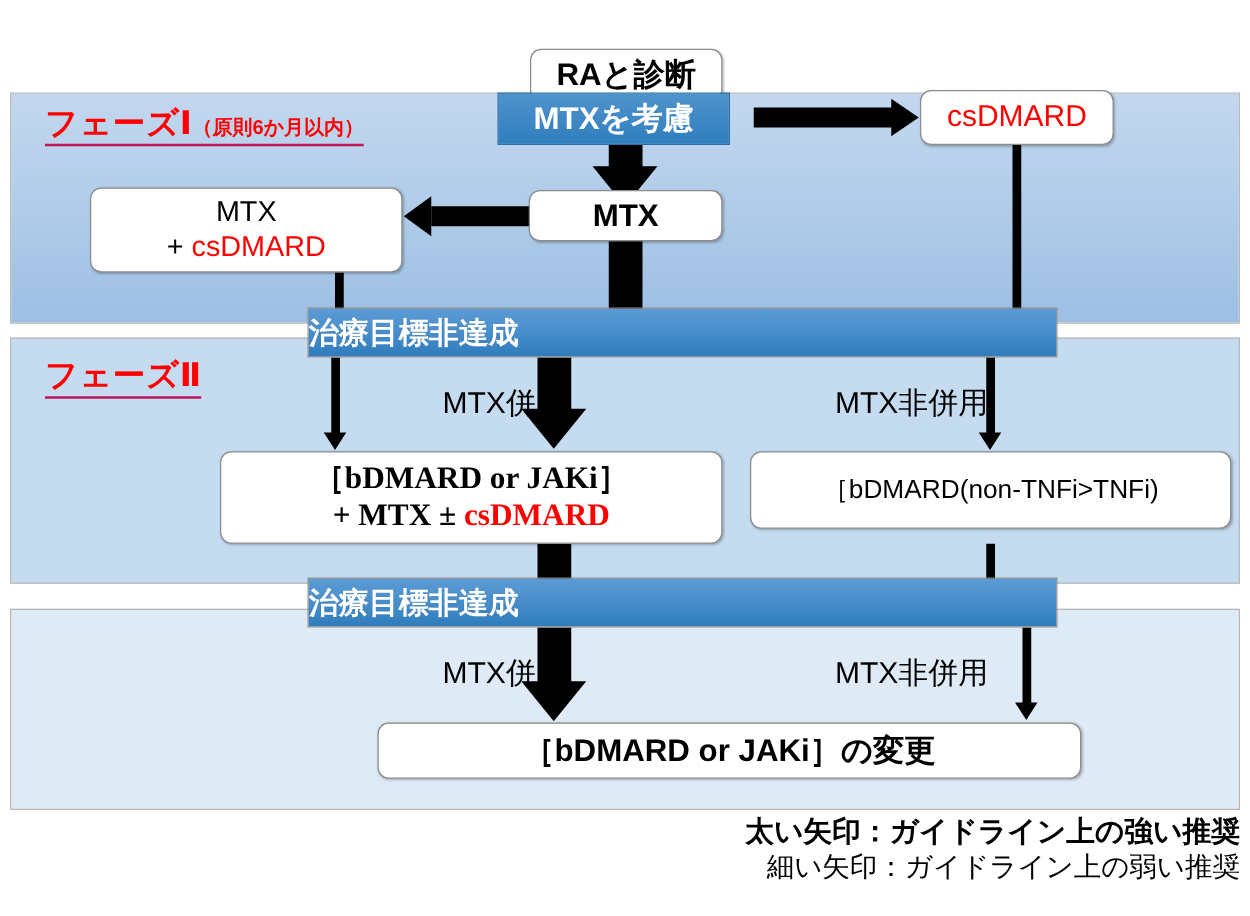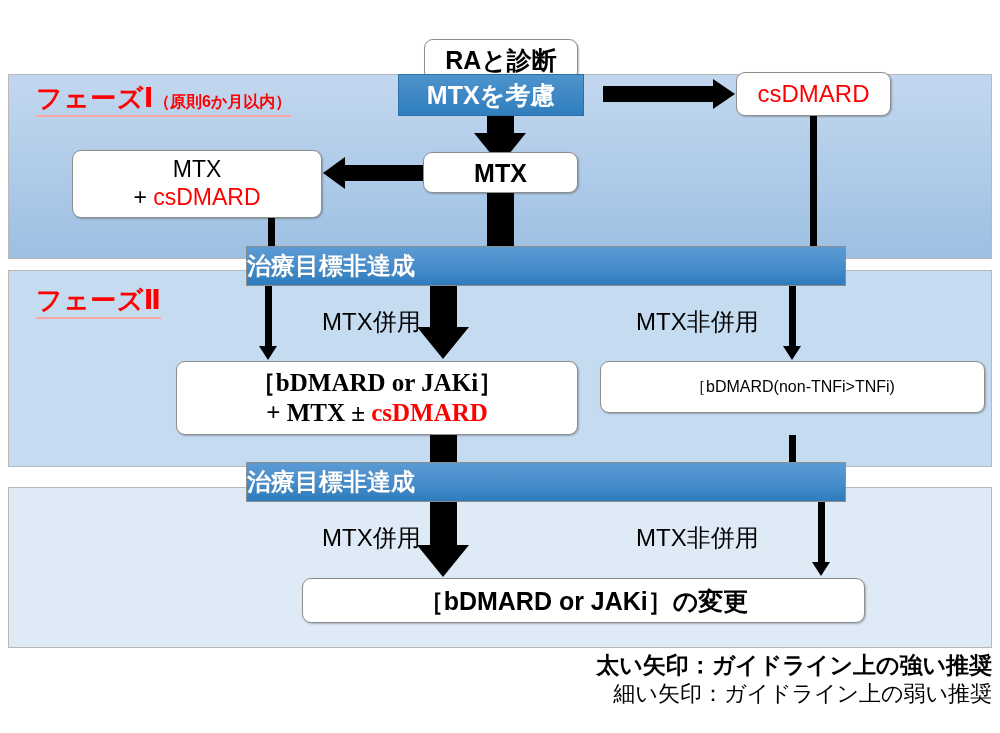--- a/index.html
+++ b/index.html
@@ -35,21 +35,21 @@
     top:487px; height:161px;
     background:#dfeaf7;
   }
 
   
   .phase-label{
     position:absolute;
     color:#ff0000;
     font-weight:bold;
     white-space:nowrap;
-    border-bottom:2px solid #fca5a5;
+    border-bottom:2px solid #be185d;
     padding-bottom:1px;
     line-height:1.15;
     text-align:right;
   }
   .phase-label .ph-main{font-size:26px;letter-spacing:0.5px;}
   .phase-label .ph-sub{font-size:16px;font-weight:bold;}
   #phase1-label{left:36px; top:84px;}
   #phase2-label{left:36px; top:286px;}
   #phase3-label{left:36px; top:503px;}
 
@@ -78,21 +78,21 @@
     left:398px;top:74px;width:186px;height:42px;
     background:linear-gradient(180deg,#4f93cd 0%,#2f7ebd 100%);
     border:1px solid #2f6ea3;border-radius:0;
     color:#ffffff;font-size:25px;font-weight:bold;
     box-shadow:none;
   }
   #node-csdmard{left:736px;top:72px;width:155px;height:44px;font-size:24px;}
   #node-mtx{left:423px;top:152px;width:155px;height:41px;font-size:25px;font-weight:bold;}
   #node-mtx-csdmard{left:72px;top:150px;width:250px;height:68px;font-size:23px;}
   #node-bdmard-mtx{left:176px;top:361px;width:402px;height:74px;font-size:25px;font-weight:bold;font-family:Liberation Serif, serif;}
-  #node-bdmard-nontnfi{left:600px;top:361px;width:385px;height:52px;font-size:16px;}
+  #node-bdmard-nontnfi{left:600px;top:361px;width:385px;height:62px;font-size:21px;}
   #node-change{left:302px;top:578px;width:563px;height:45px;font-size:25px;font-weight:bold;}
 
   
   .status-bar{
     position:absolute;
     background:linear-gradient(180deg,#5b9bd5 0%,#4a8fcc 45%,#2e7cbc 100%);
     border:1px solid #8d8d8d;
     box-sizing:border-box;
     color:#ffffff;
     font-size:24px;
@@ -135,20 +135,21 @@
     border-bottom:15px solid transparent;
     border-left:22px solid #000000;
   }
 
   
   .branch-label{
     position:absolute;
     font-size:24px;
     color:#000000;
     white-space:nowrap;
+    margin-left:32px;
   }
 
   
   #legend{
     position:absolute;
     right:8px;
     top:651px;
     text-align:right;
     line-height:1.28;
   }

